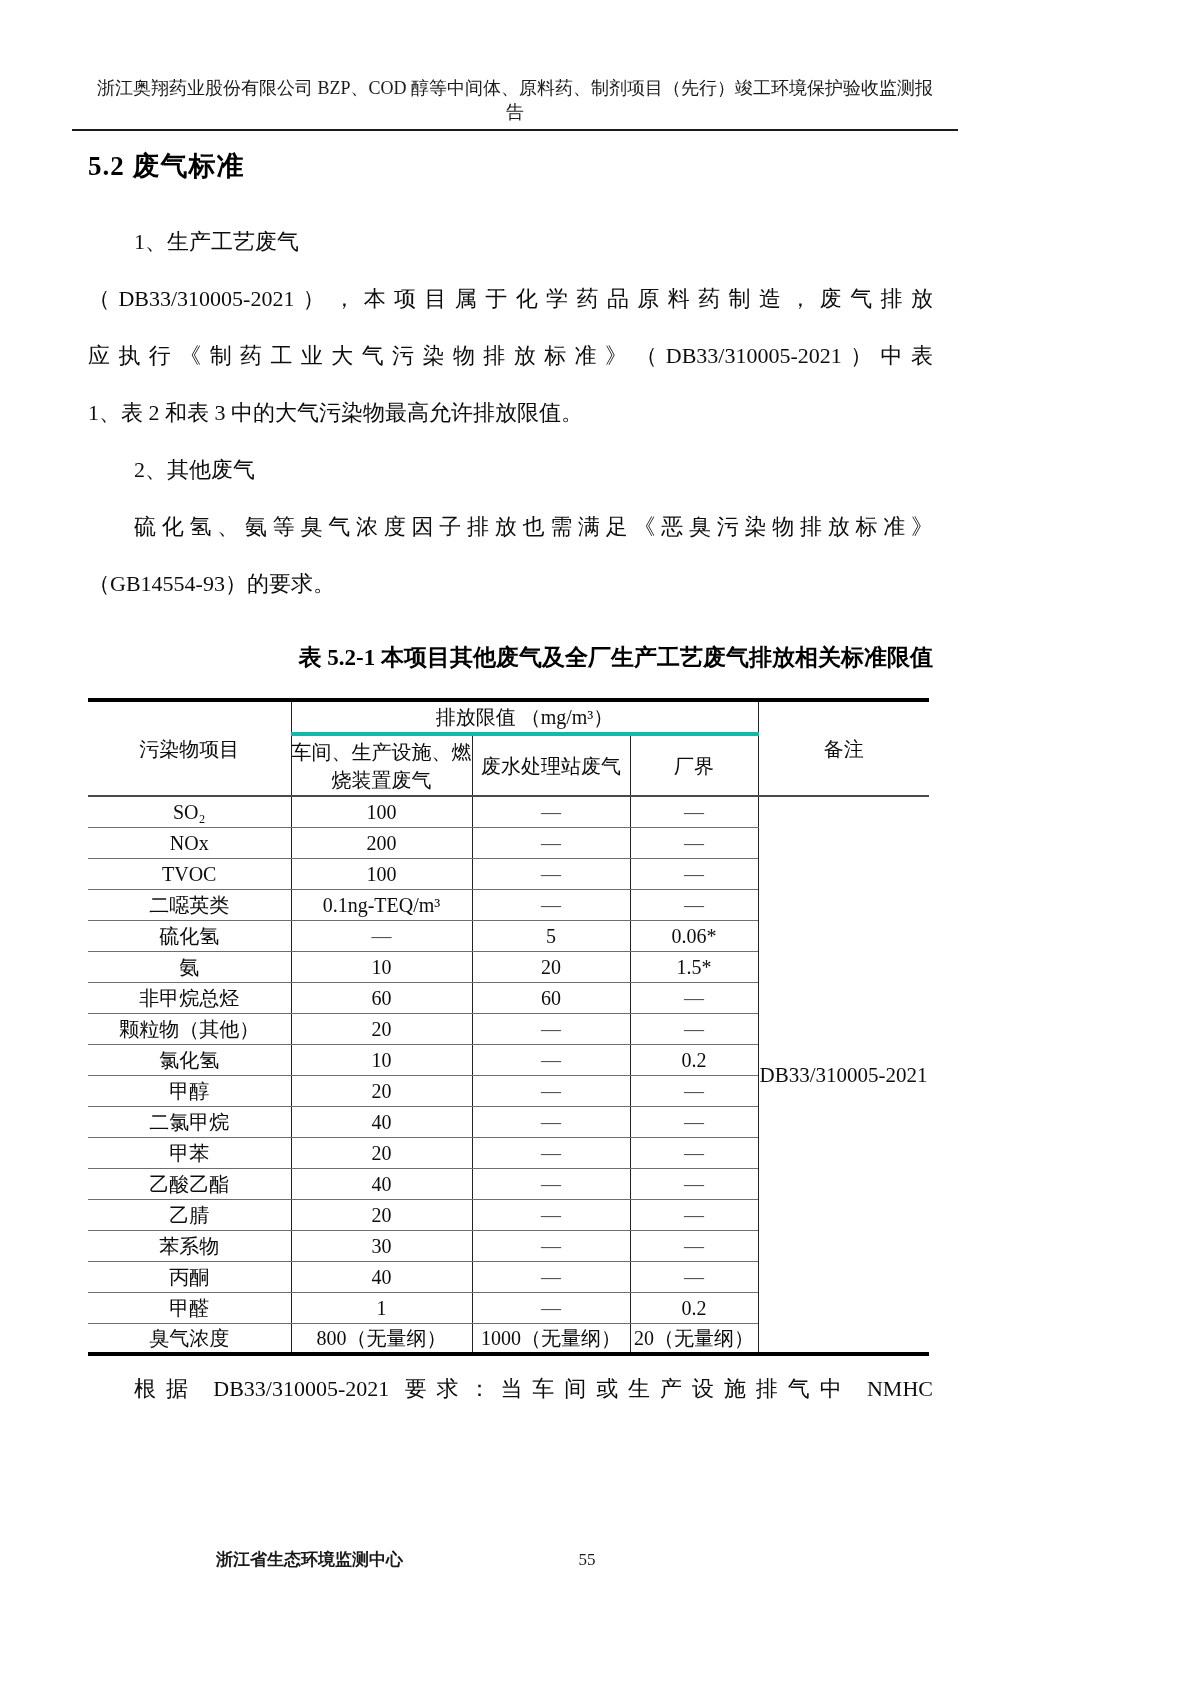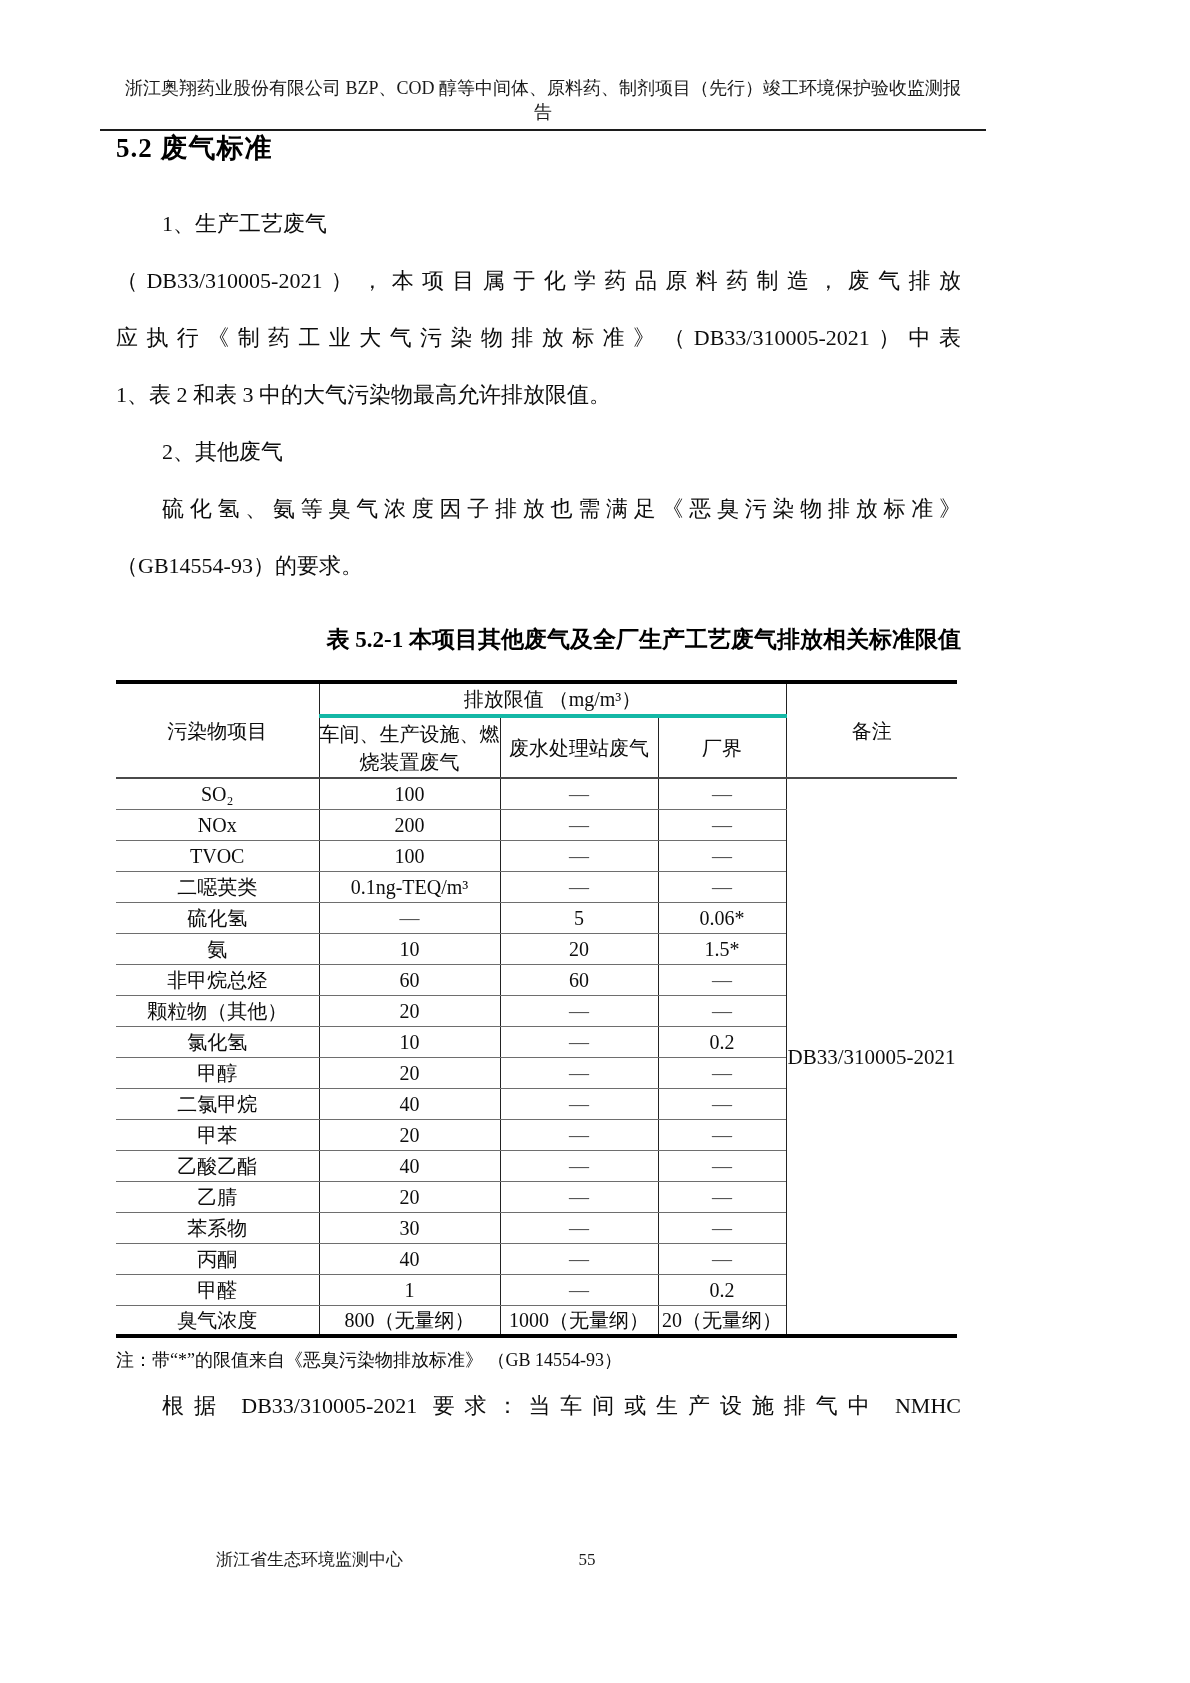--- a/index.html
+++ b/index.html
@@ -1,31 +1,31 @@
 <!DOCTYPE html>
 <html><head>
 <meta charset="utf-8">
 <style>
   * { margin:0; padding:0; box-sizing:border-box; }
   html,body { background:#ffffff; }
   body { font-family:"Liberation Serif","DejaVu Serif",serif; color:#111; }
   .page {
     position:relative; width:1190px; height:1683px; background:#fff;
-    padding:76px 177px 0 116px; overflow:hidden;
+    padding:76px 177px 0 88px; overflow:hidden;
   }
   .doc-header {
     width:886px; margin-left:-16px; text-align:center;
     font-size:18px; line-height:24px; color:#1a1a1a;
   }
   .header-rule {
     width:886px; margin-left:-16px; margin-top:5px;
     border-top:2px solid #1c1c1c; height:0;
   }
   .section-heading {
-    font-size:27px; font-weight:bold; line-height:34px;
+    margin-top:18px; font-size:27px; font-weight:bold; line-height:34px;
     letter-spacing:1px; color:#000;
   }
   .bodyline {
     font-size:22px; line-height:57px; height:57px; overflow:hidden;
     width:845px; color:#0d0d0d;
   }
   .just { text-align:justify; text-align-last:justify; text-justify:inter-character; }
   .ind  { text-indent:46px; }
   .mt30 { margin-top:30px; }
   .table-caption {
@@ -49,21 +49,21 @@
   .limits tbody td { height:31px; line-height:26px; border-bottom:1px solid #6e6e6e; }
   .limits tbody tr:last-child td { border-bottom:none; }
   .limits td.remark {
     border-bottom:none; text-align:left; white-space:nowrap;
     font-size:21px; padding-left:1px;
   }
   .limits .dash { color:#4d4d4d; }
   .note { margin-top:9px; font-size:18px; line-height:26px; width:845px; color:#0d0d0d; }
   .closing { margin-top:4px; }
   .footer-left {
-    position:absolute; left:216px; top:1549px; font-size:17px; line-height:22px; color:#1a1a1a;
+    position:absolute; left:216px; top:1549px; font-size:17px; line-height:22px; color:#1a1a1a;font-weight:bold;
   }
   .footer-page {
     position:absolute; left:0; right:16px; top:1549px; text-align:center;
     font-size:17px; line-height:22px; color:#1a1a1a;
   }
 </style>
 </head>
 <body>
 
 <div class="page">
@@ -217,20 +217,19 @@
         </tr>
         <tr>
           <td class="first ">臭气浓度</td>
           <td class="">800（无量纲）</td>
           <td class="">1000（无量纲）</td>
           <td class="">20（无量纲）</td>
         </tr>
       </tbody>
   </table>
 
-  <div class="note">注：带“*”的限值来自《恶臭污染物排放标准》 （GB 14554-93）</div>
 
   <div class="bodyline just ind closing">根据 DB33/310005-2021 要求：当车间或生产设施排气中 NMHC</div>
 
   <div class="footer-left">浙江省生态环境监测中心</div>
   <div class="footer-page">55</div>
 
 </div>
 
 </body></html>

